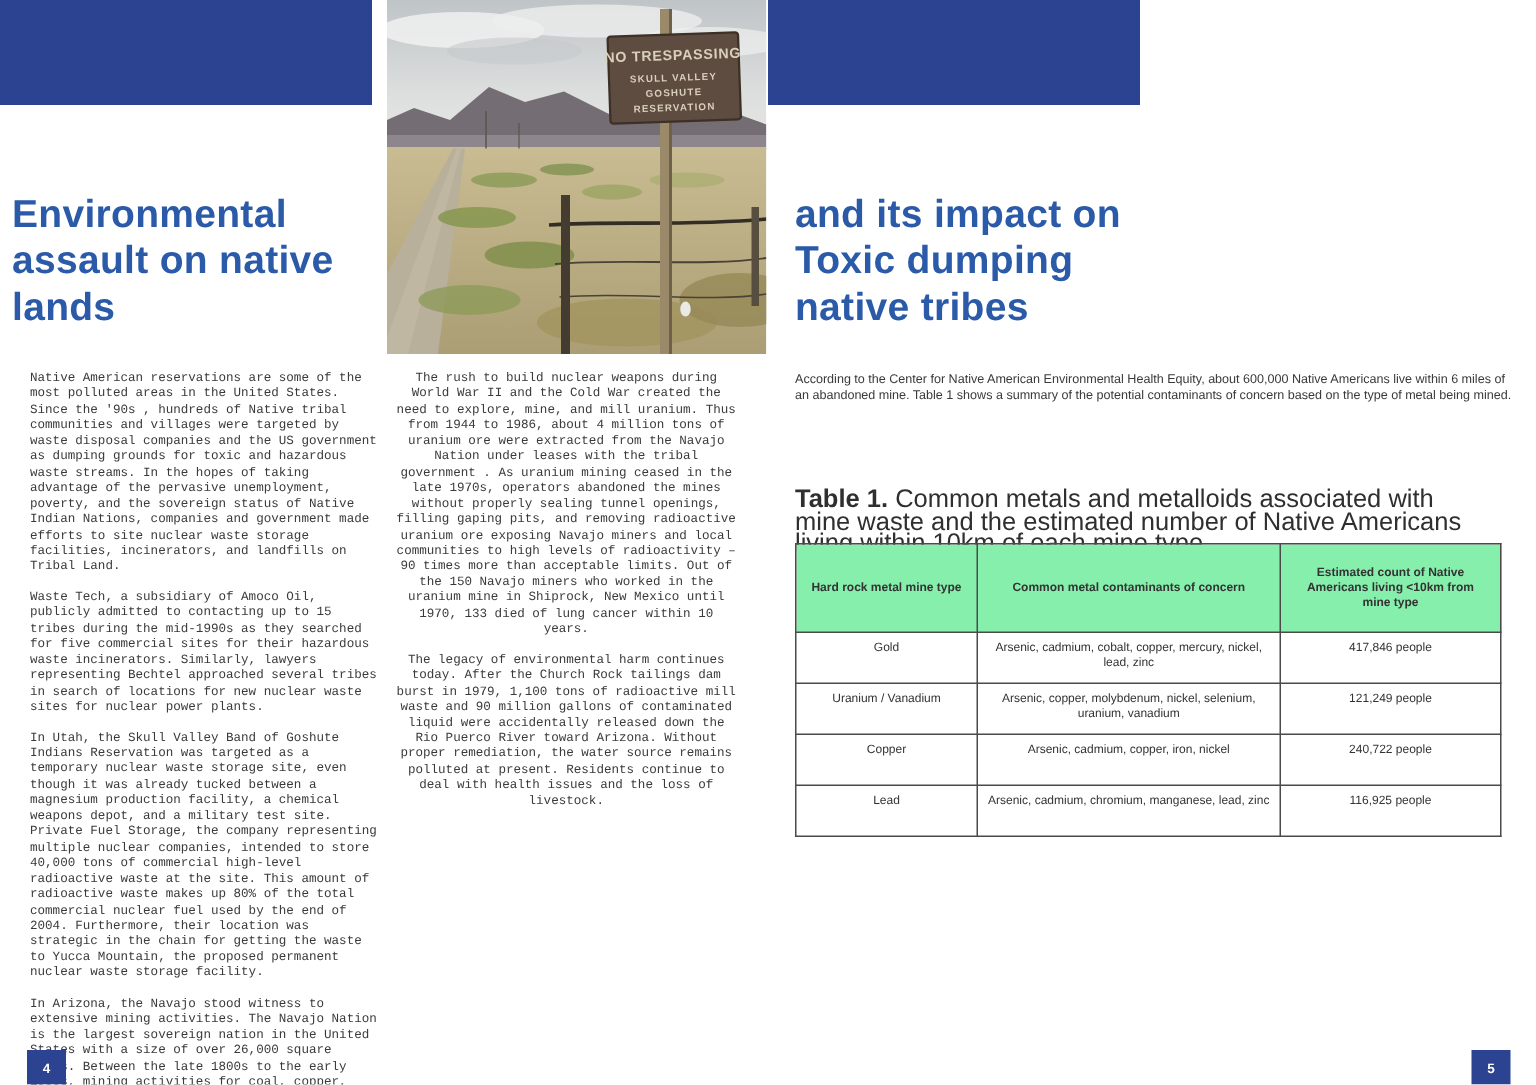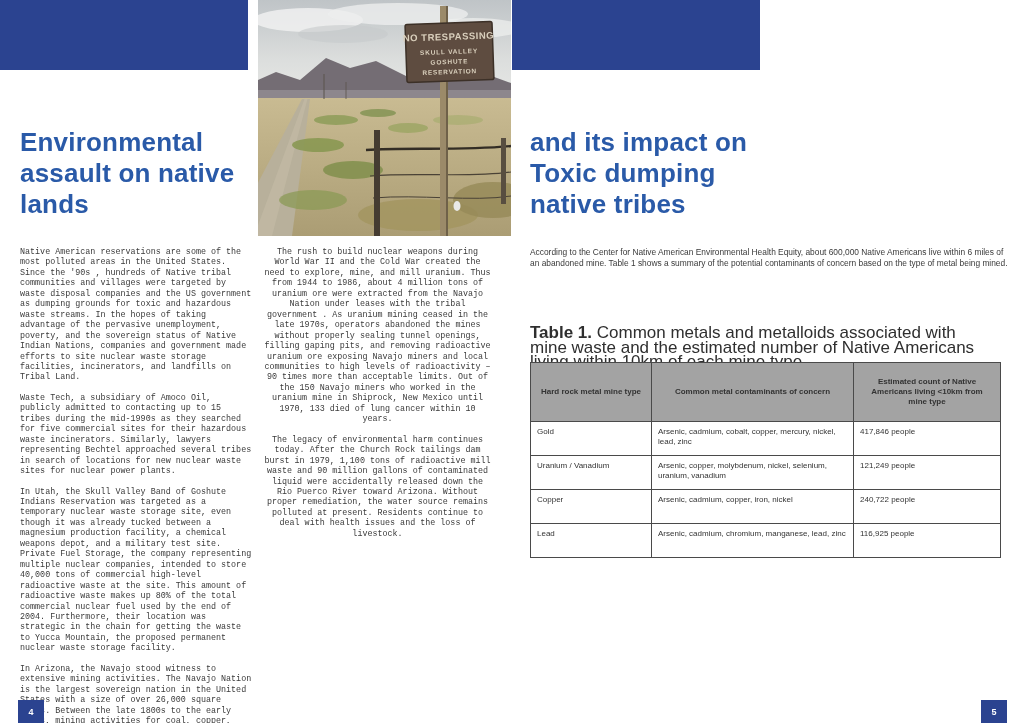--- a/index.html
+++ b/index.html
@@ -9,21 +9,21 @@
     -webkit-font-smoothing:antialiased;
   }
   .banner{position:absolute;top:0;height:70px;background:#2b4390;}
   .banner-left{left:0;width:248px;}
   .banner-right{left:512px;width:248px;}
   .photo-wrap{position:absolute;left:258px;top:0;width:253px;height:236px;overflow:hidden;}
   .page-title{
     position:absolute;font-size:26px;line-height:31px;font-weight:bold;
     color:#2a5aa8;letter-spacing:0.2px;
   }
-  .title-left{left:20px;top:127px;width:240px;}
+  .title-left{left:8px;top:127px;width:240px;}
   .title-right{left:530px;top:127px;width:260px;}
   .body-col{
     position:absolute;top:247px;font-size:8.4px;line-height:10.45px;
     color:#3a3a3a;text-align:left;
   }
   .col1{left:20px;width:233px;}
   .col2{left:263px;width:229px;text-align:center;}
   .body-col p{margin:0 0 10px 0;font-family:Liberation Mono, monospace;}
   .intro{
     position:absolute;left:530px;top:247px;width:480px;
@@ -32,24 +32,24 @@
   .tbl-caption{
     position:absolute;left:530px;top:326px;width:458px;
     font-size:17px;line-height:14.5px;color:#2f2f2f;
   }
   .tbl-caption .cap-label{font-weight:bold;}
   table.mine-table{
     position:absolute;left:530px;top:362px;border-collapse:collapse;
     table-layout:fixed;width:470px;
   }
   .mine-table th,.mine-table td{
-    border:1px solid #4a4a4a;font-size:8px;color:#333;
+    border:1px solid #4a4a4a;font-size:8px;color:#333;text-align:center;
   }
   .mine-table th{
-    background:#a3a3a3;font-weight:bold;text-align:center;
+    background:#86efac;font-weight:bold;text-align:center;
     height:50px;padding:4px 8px;vertical-align:middle;line-height:10px;
   }
   .mine-table td{
     padding:5px 6px 4px 6px;vertical-align:top;height:24px;line-height:9.5px;
     background:#ffffff;
   }
   .col-type{width:121px;}
   .col-contam{width:202px;}
   .col-count{width:147px;}
   .page-tab{

